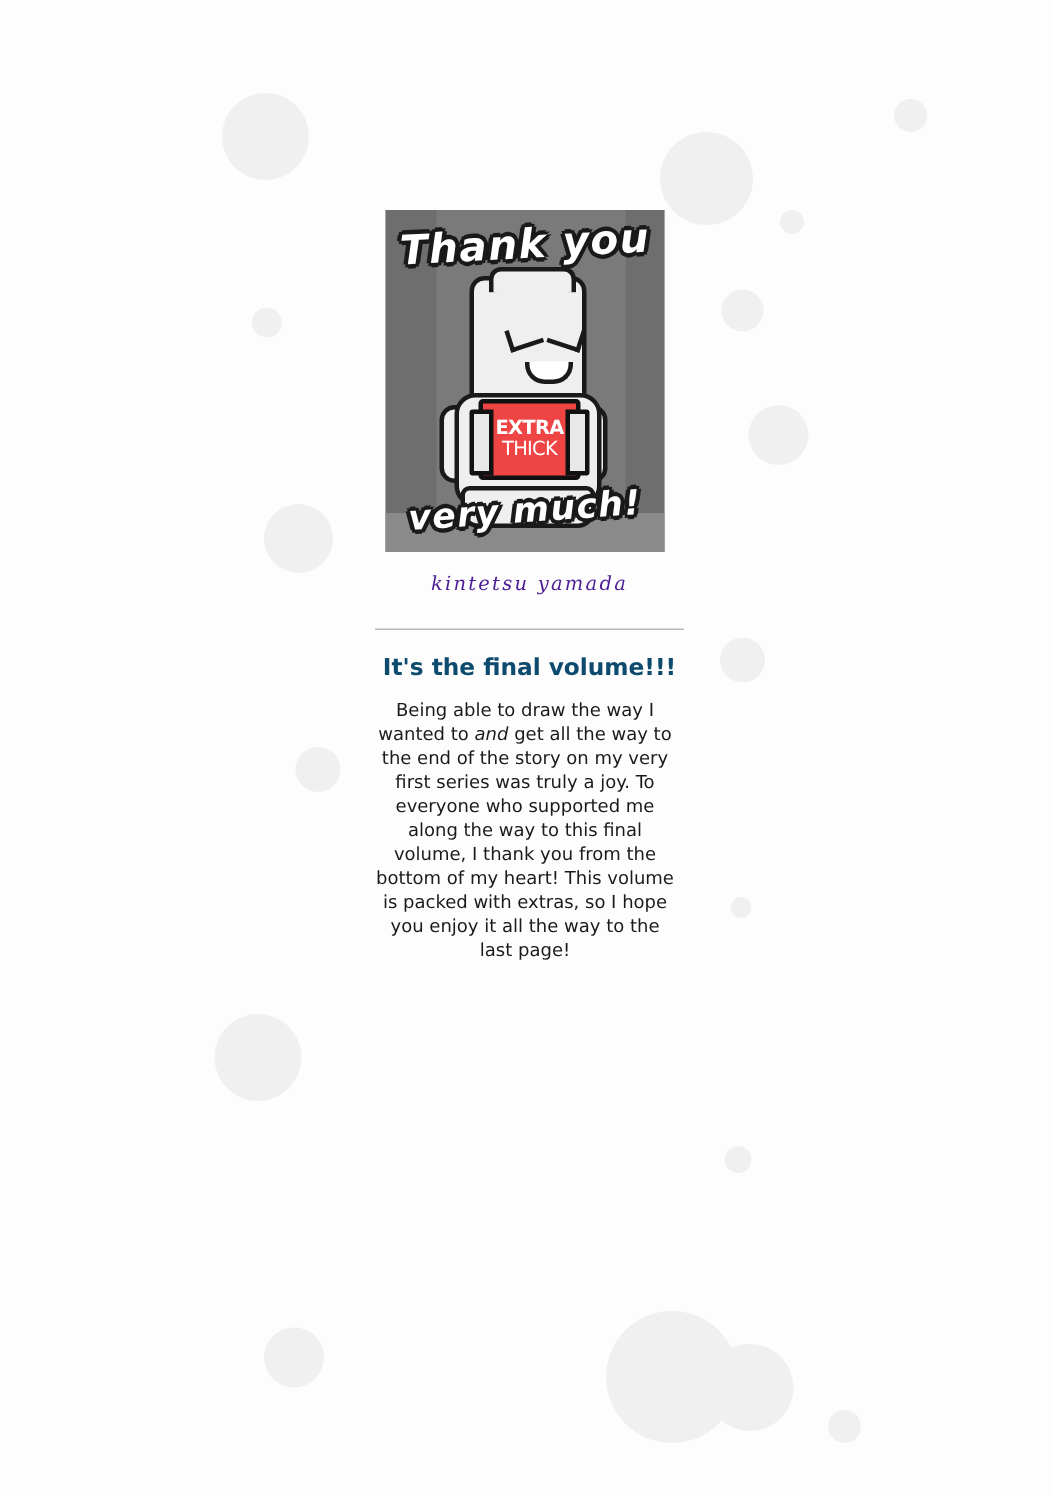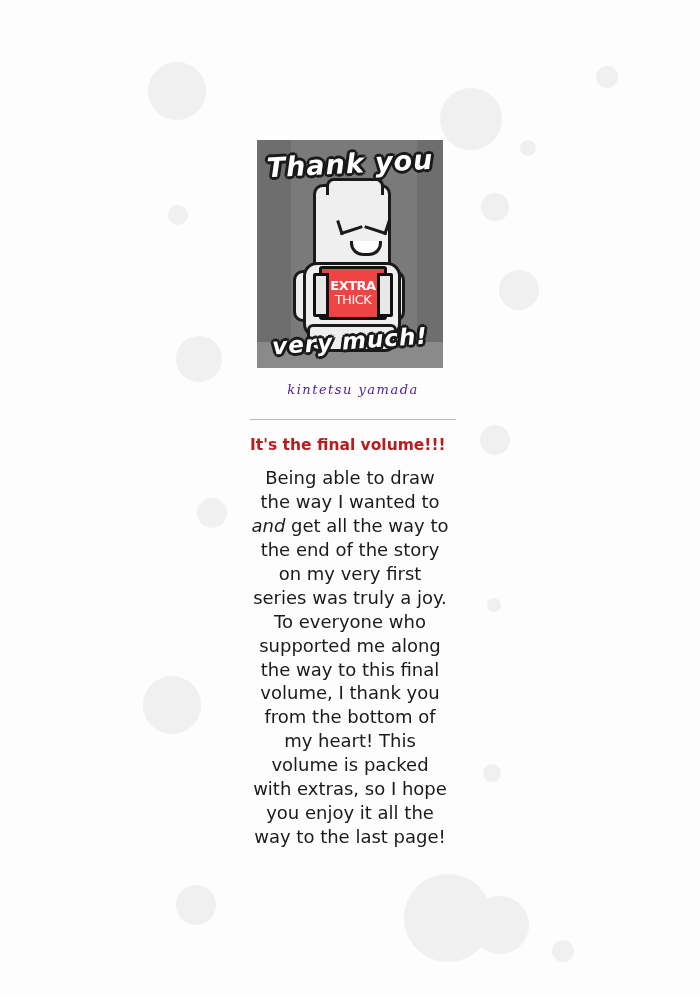--- a/index.html
+++ b/index.html
@@ -221,31 +221,32 @@
     color: #4c1d95;
     letter-spacing: 1.5px;
     padding-bottom: 22px;
     border-bottom: 1px solid #b9b9b9;
   }
 
   
   .note-heading {
     margin: 16px auto 0;
     width: 206px;
+    text-align: center;
     font-family: "DejaVu Sans", sans-serif;
     font-weight: bold;
     font-size: 15.5px;
-    color: #b91c1c;
+    color: #0c4a6e;
   }
   .note-body {
     margin: 12px auto 0;
     width: 200px;
     text-align: center;
     font-family: "DejaVu Sans", sans-serif;
-    font-size: 18px;
+    font-size: 12px;
     line-height: 1.33;
     color: #1a1a1a;
   }
   .note-body em {
     font-style: italic;
   }
 </style>
 </head>
 <body>
 

